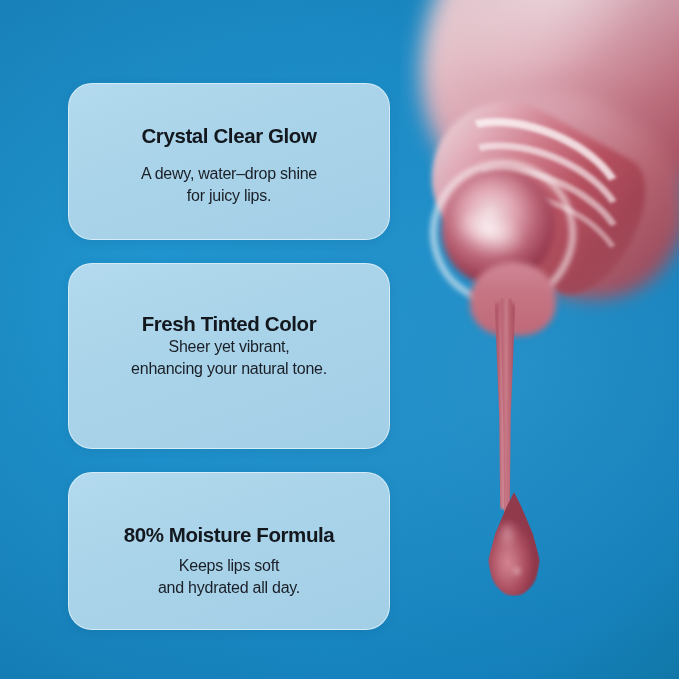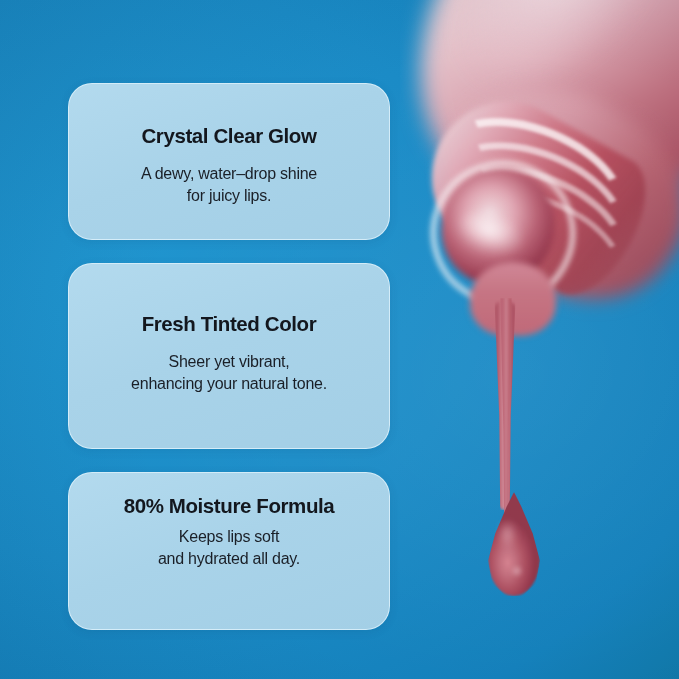--- a/index.html
+++ b/index.html
@@ -263,22 +263,22 @@
     font-weight: 400;
     color: #1a1f27;
     letter-spacing: -0.25px;
     line-height: 1.42;
     margin: 0;
     white-space: pre-line;
   }
   .card-1 .card-title { margin-top: 19px; }
   .card-1 .card-body  { margin-top: 15px; }
   .card-2 .card-title { margin-top: 27px; }
-  .card-2 .card-body  { margin-top: 15px; }
-  .card-3 .card-title { }
+  .card-2 .card-body  { }
+  .card-3 .card-title { margin-top: 29px; }
   .card-3 .card-body  { margin-top: 8px; }
 </style>
 </head>
 <body>
 
 <div id="stage">
 
   <div class="bg-base"></div>
 
   <div class="photo">

